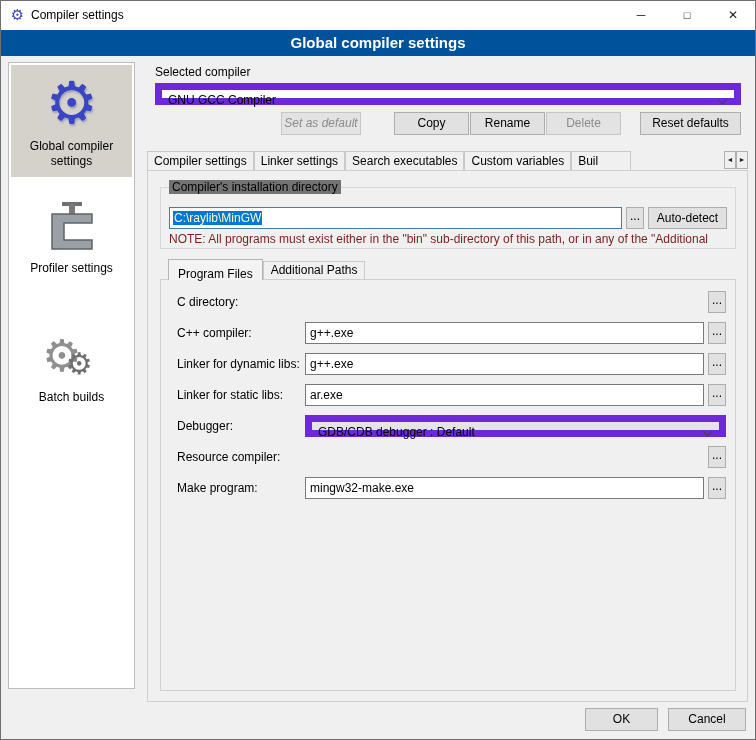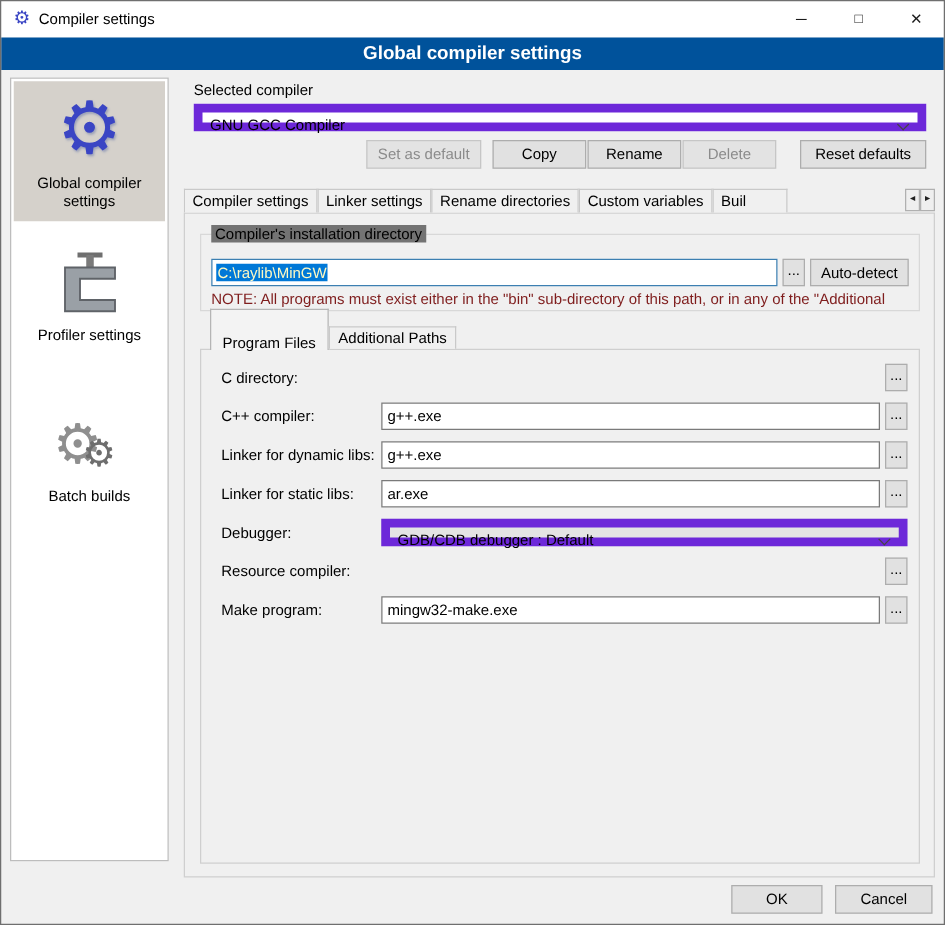--- a/index.html
+++ b/index.html
@@ -58,21 +58,21 @@
   
   .groupbox { position:absolute; left:12px; top:16px; width:576px; height:62px; border:1px solid #d8d8d8; }
   .legend { position:absolute; left:8px; top:-8px; background:#737373; padding:0 3px; white-space:nowrap; }
   .pathbox { position:absolute; left:8px; top:19px; width:453px; height:22px; background:#fff; border:1px solid #3c7fb1; padding:2px 3px; line-height:16px; }
   .selected-text { background:#0078d7; color:#fef9c3; padding:0 1px; }
   .note { position:absolute; left:8px; top:44px; width:581px; white-space:nowrap; overflow:hidden; color:#7f1d1d; }
 
   
   .subtabstrip { position:absolute; left:12px; top:87px; height:21px; display:flex; align-items:flex-end; z-index:2; }
   .subtab { height:18px; margin-bottom:0; background:#f0f0f0; border:1px solid #c9c9c9; border-bottom:none; padding:0 7px; line-height:17px; white-space:nowrap; cursor:default; }
-  .subtab.active { height:21px; margin-bottom:-1px; background:#f3f3f3; border-color:#b5b5b5; padding:16px 9px; line-height:20px; }
+  .subtab.active { height:21px; margin-bottom:-1px; background:#f3f3f3; border-color:#b5b5b5; padding:4px 9px; line-height:20px; }
   .subtab.first { margin-left:8px; }
   .innerpanel { position:absolute; left:12px; top:108px; width:576px; height:412px; background:#f0f0f0; border:1px solid #cfcfcf; z-index:1; }
   .frow-label { position:absolute; left:16px; white-space:nowrap; }
   .tbox { position:absolute; left:144px; width:399px; height:22px; background:#fff; border:1px solid #7a7a7a; padding:0 4px;
           font-family:"Liberation Sans","DejaVu Sans",sans-serif; font-size:12px; color:#000; }
   .frow-browse { left:547px; }
   .dbg-combo { left:144px; width:421px; }
 
   .footer-btn { width:75px; }
 </style>
@@ -116,30 +116,30 @@
     <div class="side-label">Batch builds</div>
   </div>
 </div>
 
 <div class="lbl" style="left:155px; top:65px;">Selected compiler</div>
 <div class="combo" style="left:155px; top:83px; width:586px;">
   <span>GNU GCC Compiler</span>
   <span class="chev"></span>
 </div>
 
-<div class="btn disabled" style="left:293px; top:112px; width:92px;">Set as default</div>
+<div class="btn disabled" style="left:281px; top:112px; width:80px;font-style:italic;">Set as default</div>
 <div class="btn" style="left:394px; top:112px; width:75px;">Copy</div>
 <div class="btn" style="left:470px; top:112px; width:75px;">Rename</div>
 <div class="btn disabled" style="left:546px; top:112px; width:75px;">Delete</div>
 <div class="btn" style="left:640px; top:112px; width:101px;">Reset defaults</div>
 
 <div class="tabstrip">
   <div class="tab">Compiler settings</div>
   <div class="tab">Linker settings</div>
-  <div class="tab">Rename directories</div>
+  <div class="tab">Search executables</div>
   <div class="tab">Custom variables</div>
   <div class="tab clipped">Buil</div>
 </div>
 <div class="tab-arrow" style="left:724px;">◄</div>
 <div class="tab-arrow" style="left:736px;">►</div>
 
 <div class="panel">
 
   <div class="groupbox">
     <div class="legend">Compiler's installation directory</div>

